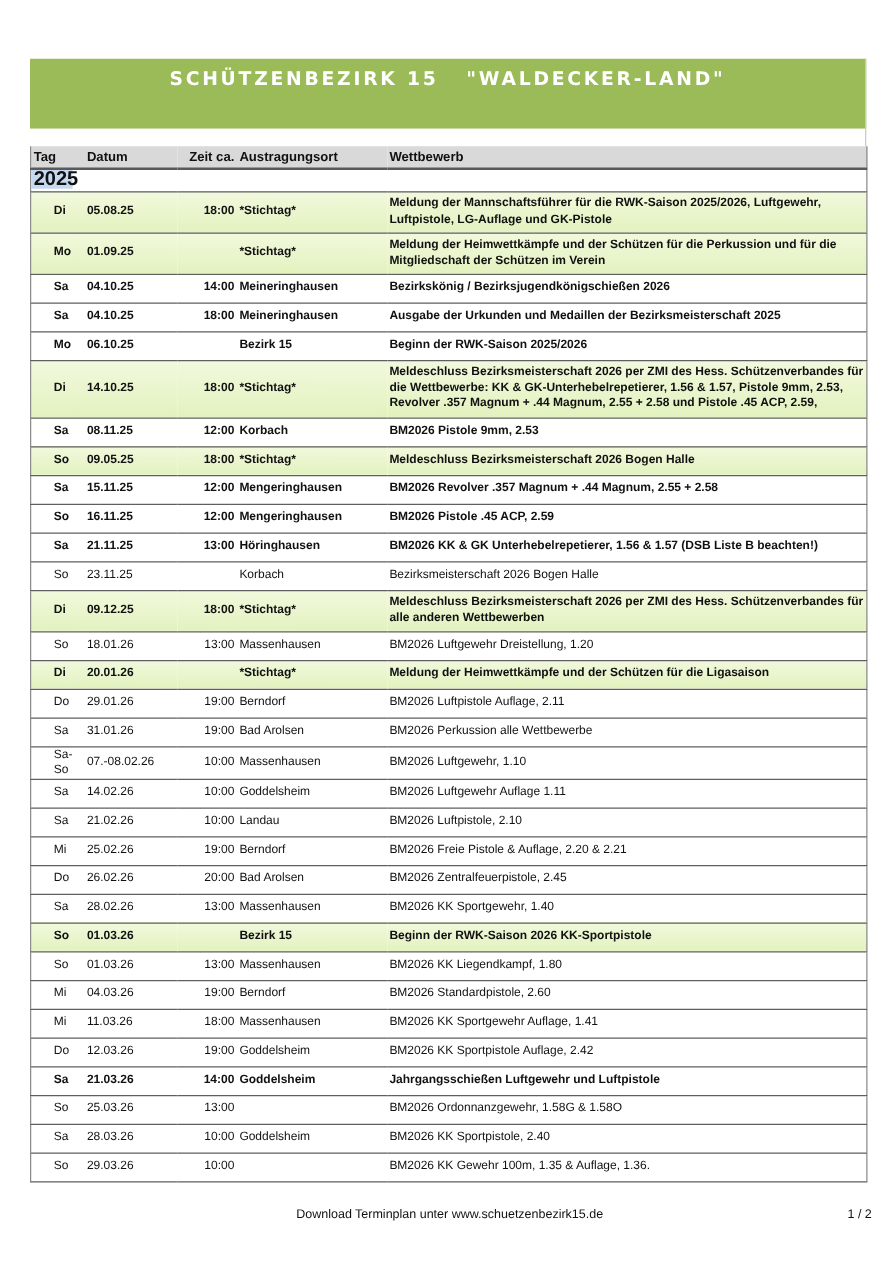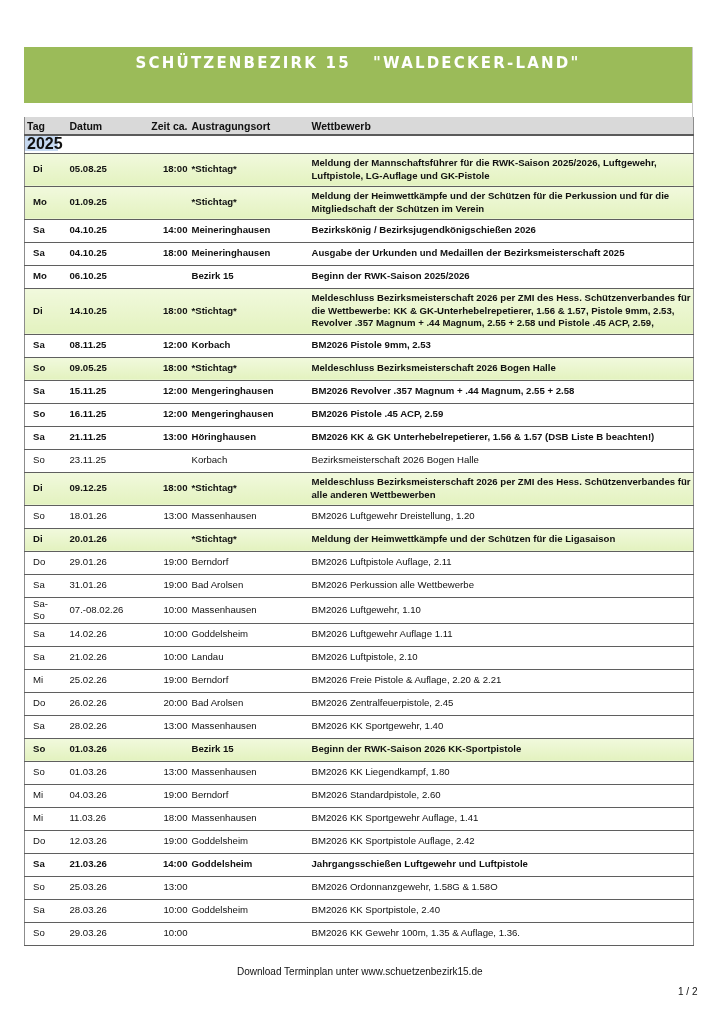--- a/index.html
+++ b/index.html
@@ -22,29 +22,29 @@
   td { font-size: 9.6px; padding: 0 0 0 2px; vertical-align: middle; line-height: 12.5px;
        border-bottom: 1.5px solid #5f5f5f; }
   tr.year td { height: 15px; padding: 0; border-bottom: 1.5px solid #5f5f5f; }
   tr.year .yr { background: #c6d9f1; font-weight: bold; font-size: 16px; padding-left: 2px; display: inline-block;
                 width: 31px; height: 15px; line-height: 15px; }
   tr.ev td { height: 22px; }
   tr.ev.l2 td { height: 32px; }
   tr.ev.l3 td { height: 45px; }
   tr.bold td { font-weight: bold; }
   tr.hl td { background: linear-gradient(#f1f9dd, #e3f2bf); }
-  td.tag { padding-left: 8px; }
+  td.tag { padding-left: 18px; }
   td.datum { padding-left: 10px; }
   td.zeit { padding-left: 4px; }
   td.ort { padding-left: 4px; }
   td.wett { padding-left: 2px; }
   table { border-left: 1px solid #8c8c8c; border-right: 1px solid #8c8c8c; }
   .footer { position: absolute; top: 966px; left: 0; width: 717px; font-size: 10px; }
   .footer-text { position: absolute; left: 237px; }
-  .footer-page { position: absolute; left: 678px; margin-top: 20px; }
+  .footer-page { position: absolute; left: 678px; }
 </style>
 </head>
 <body>
 
 <div class="sheet">
   <div class="title-band">
     <div class="title-main">SCHÜTZENBEZIRK 15   "WALDECKER-LAND"</div>
   </div>
   <div class="blank-row"></div>
   <table>

